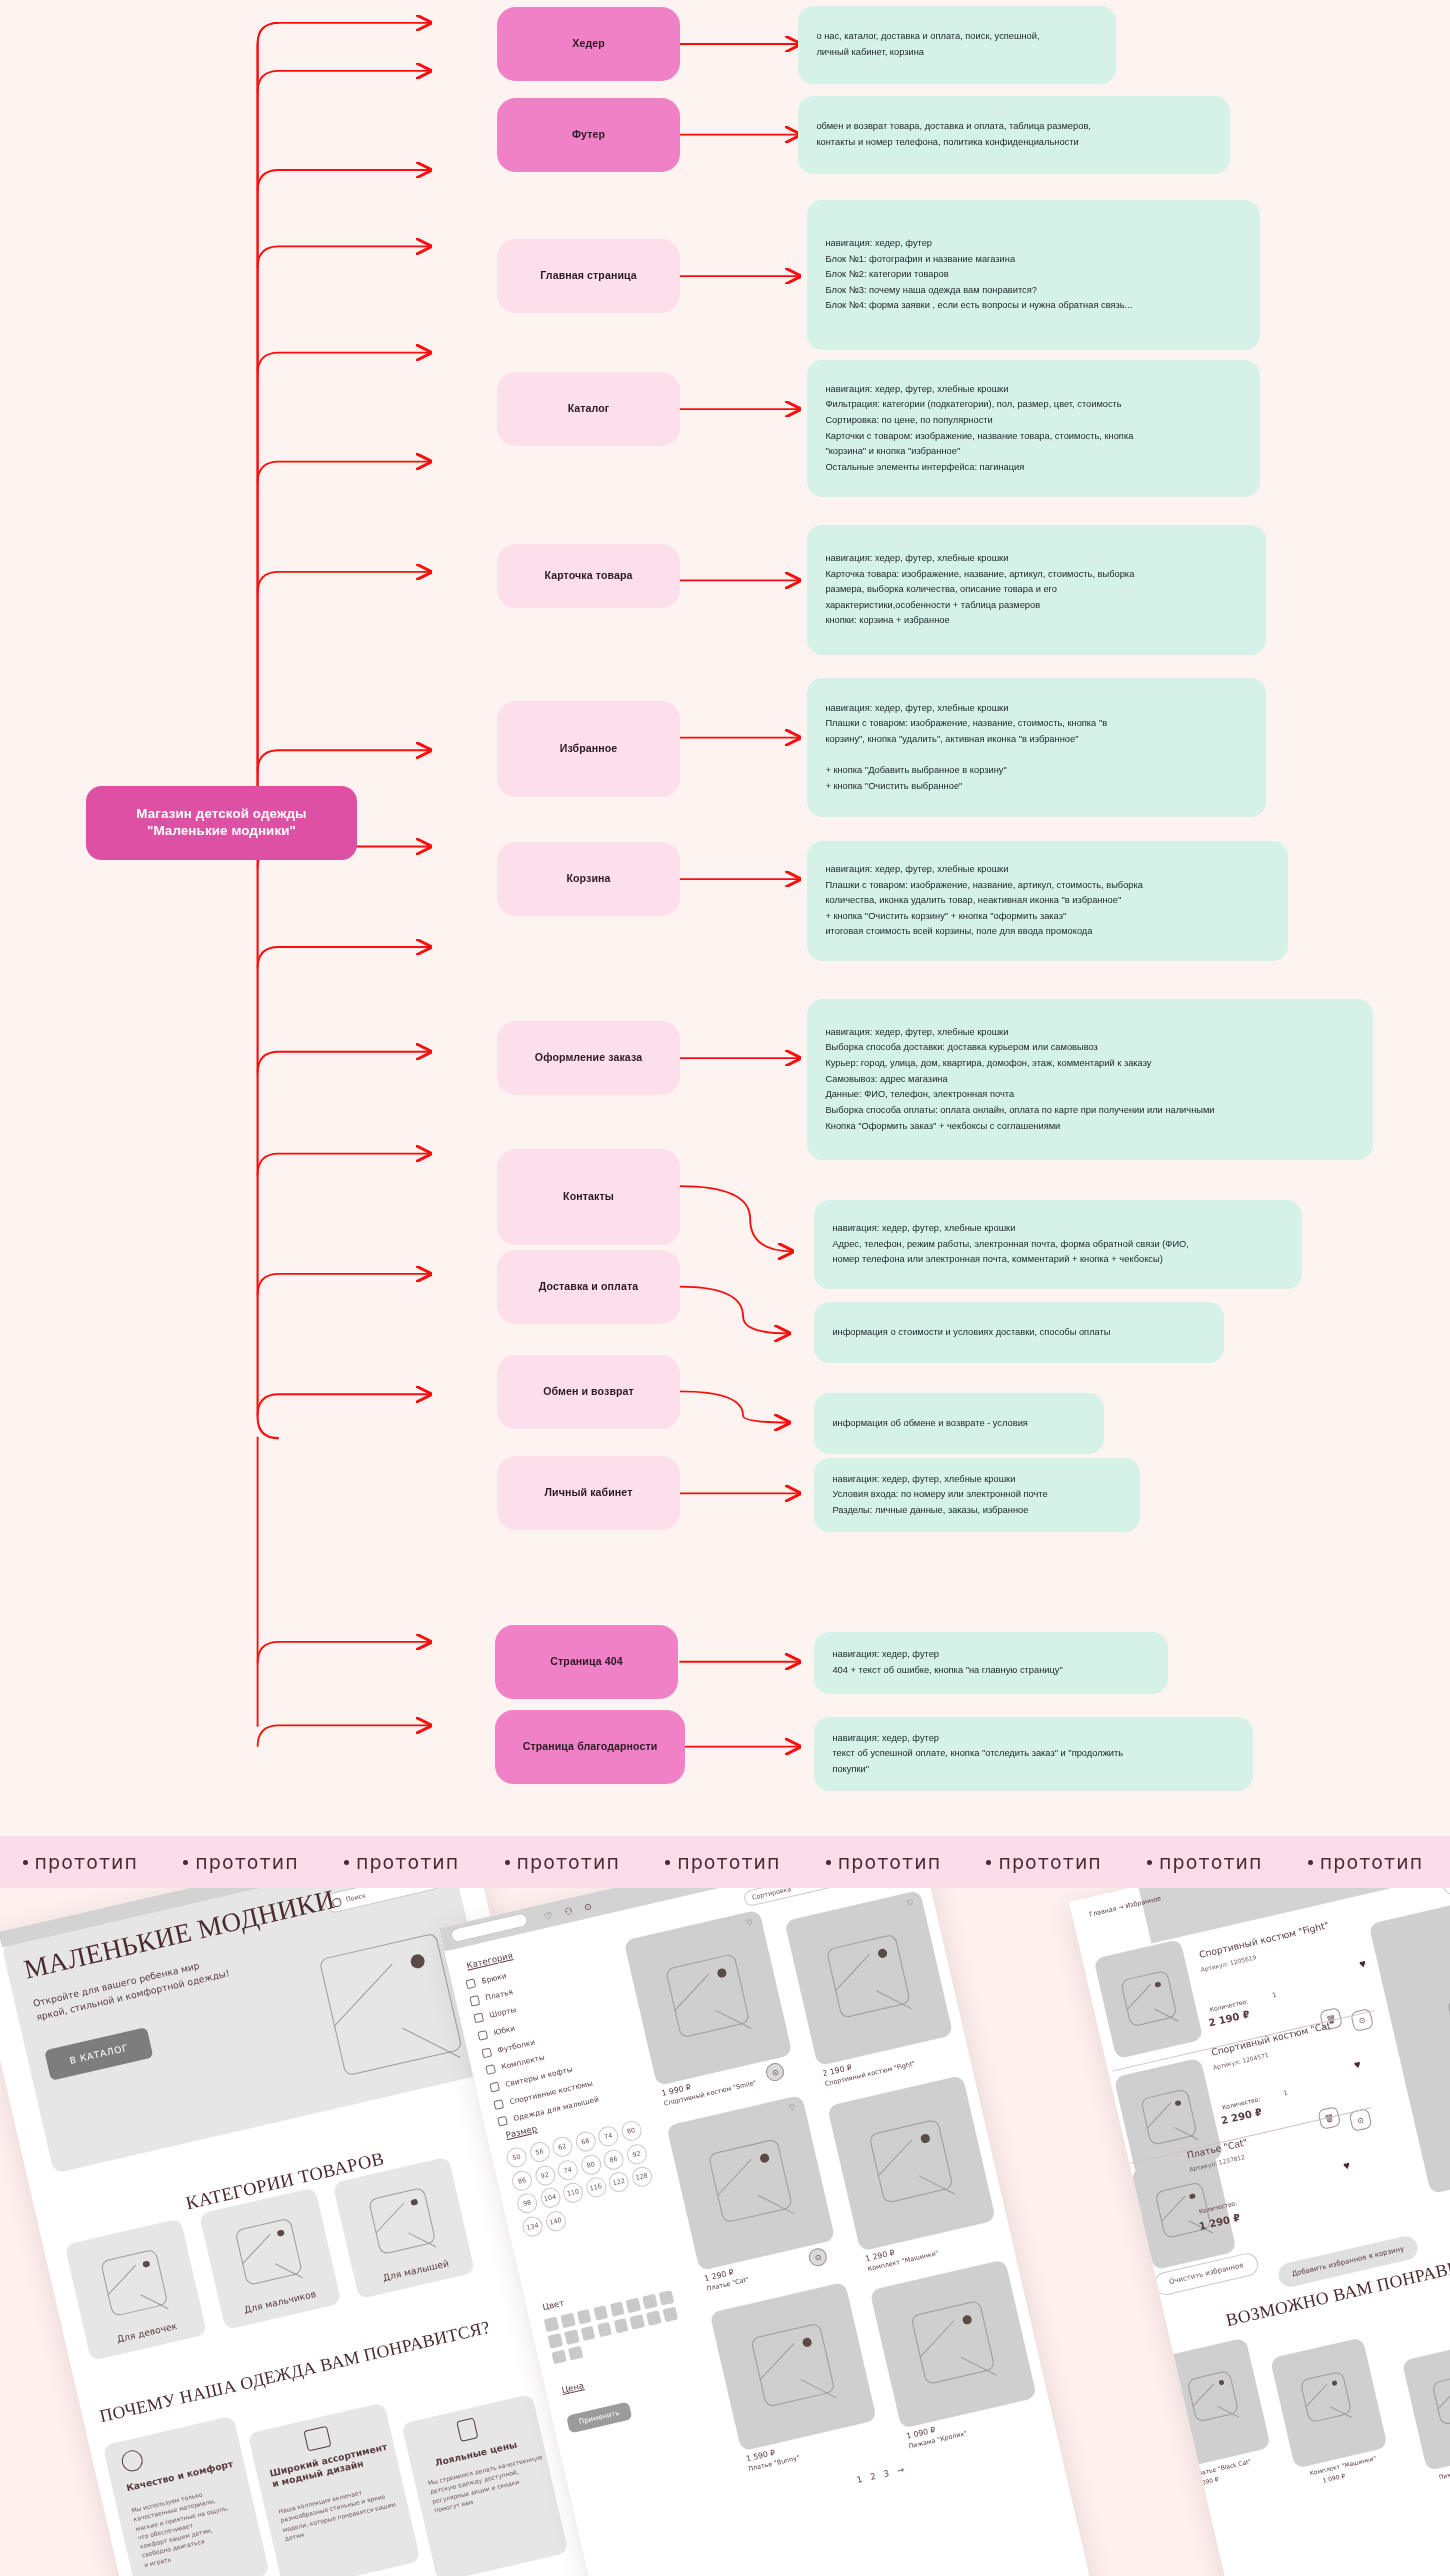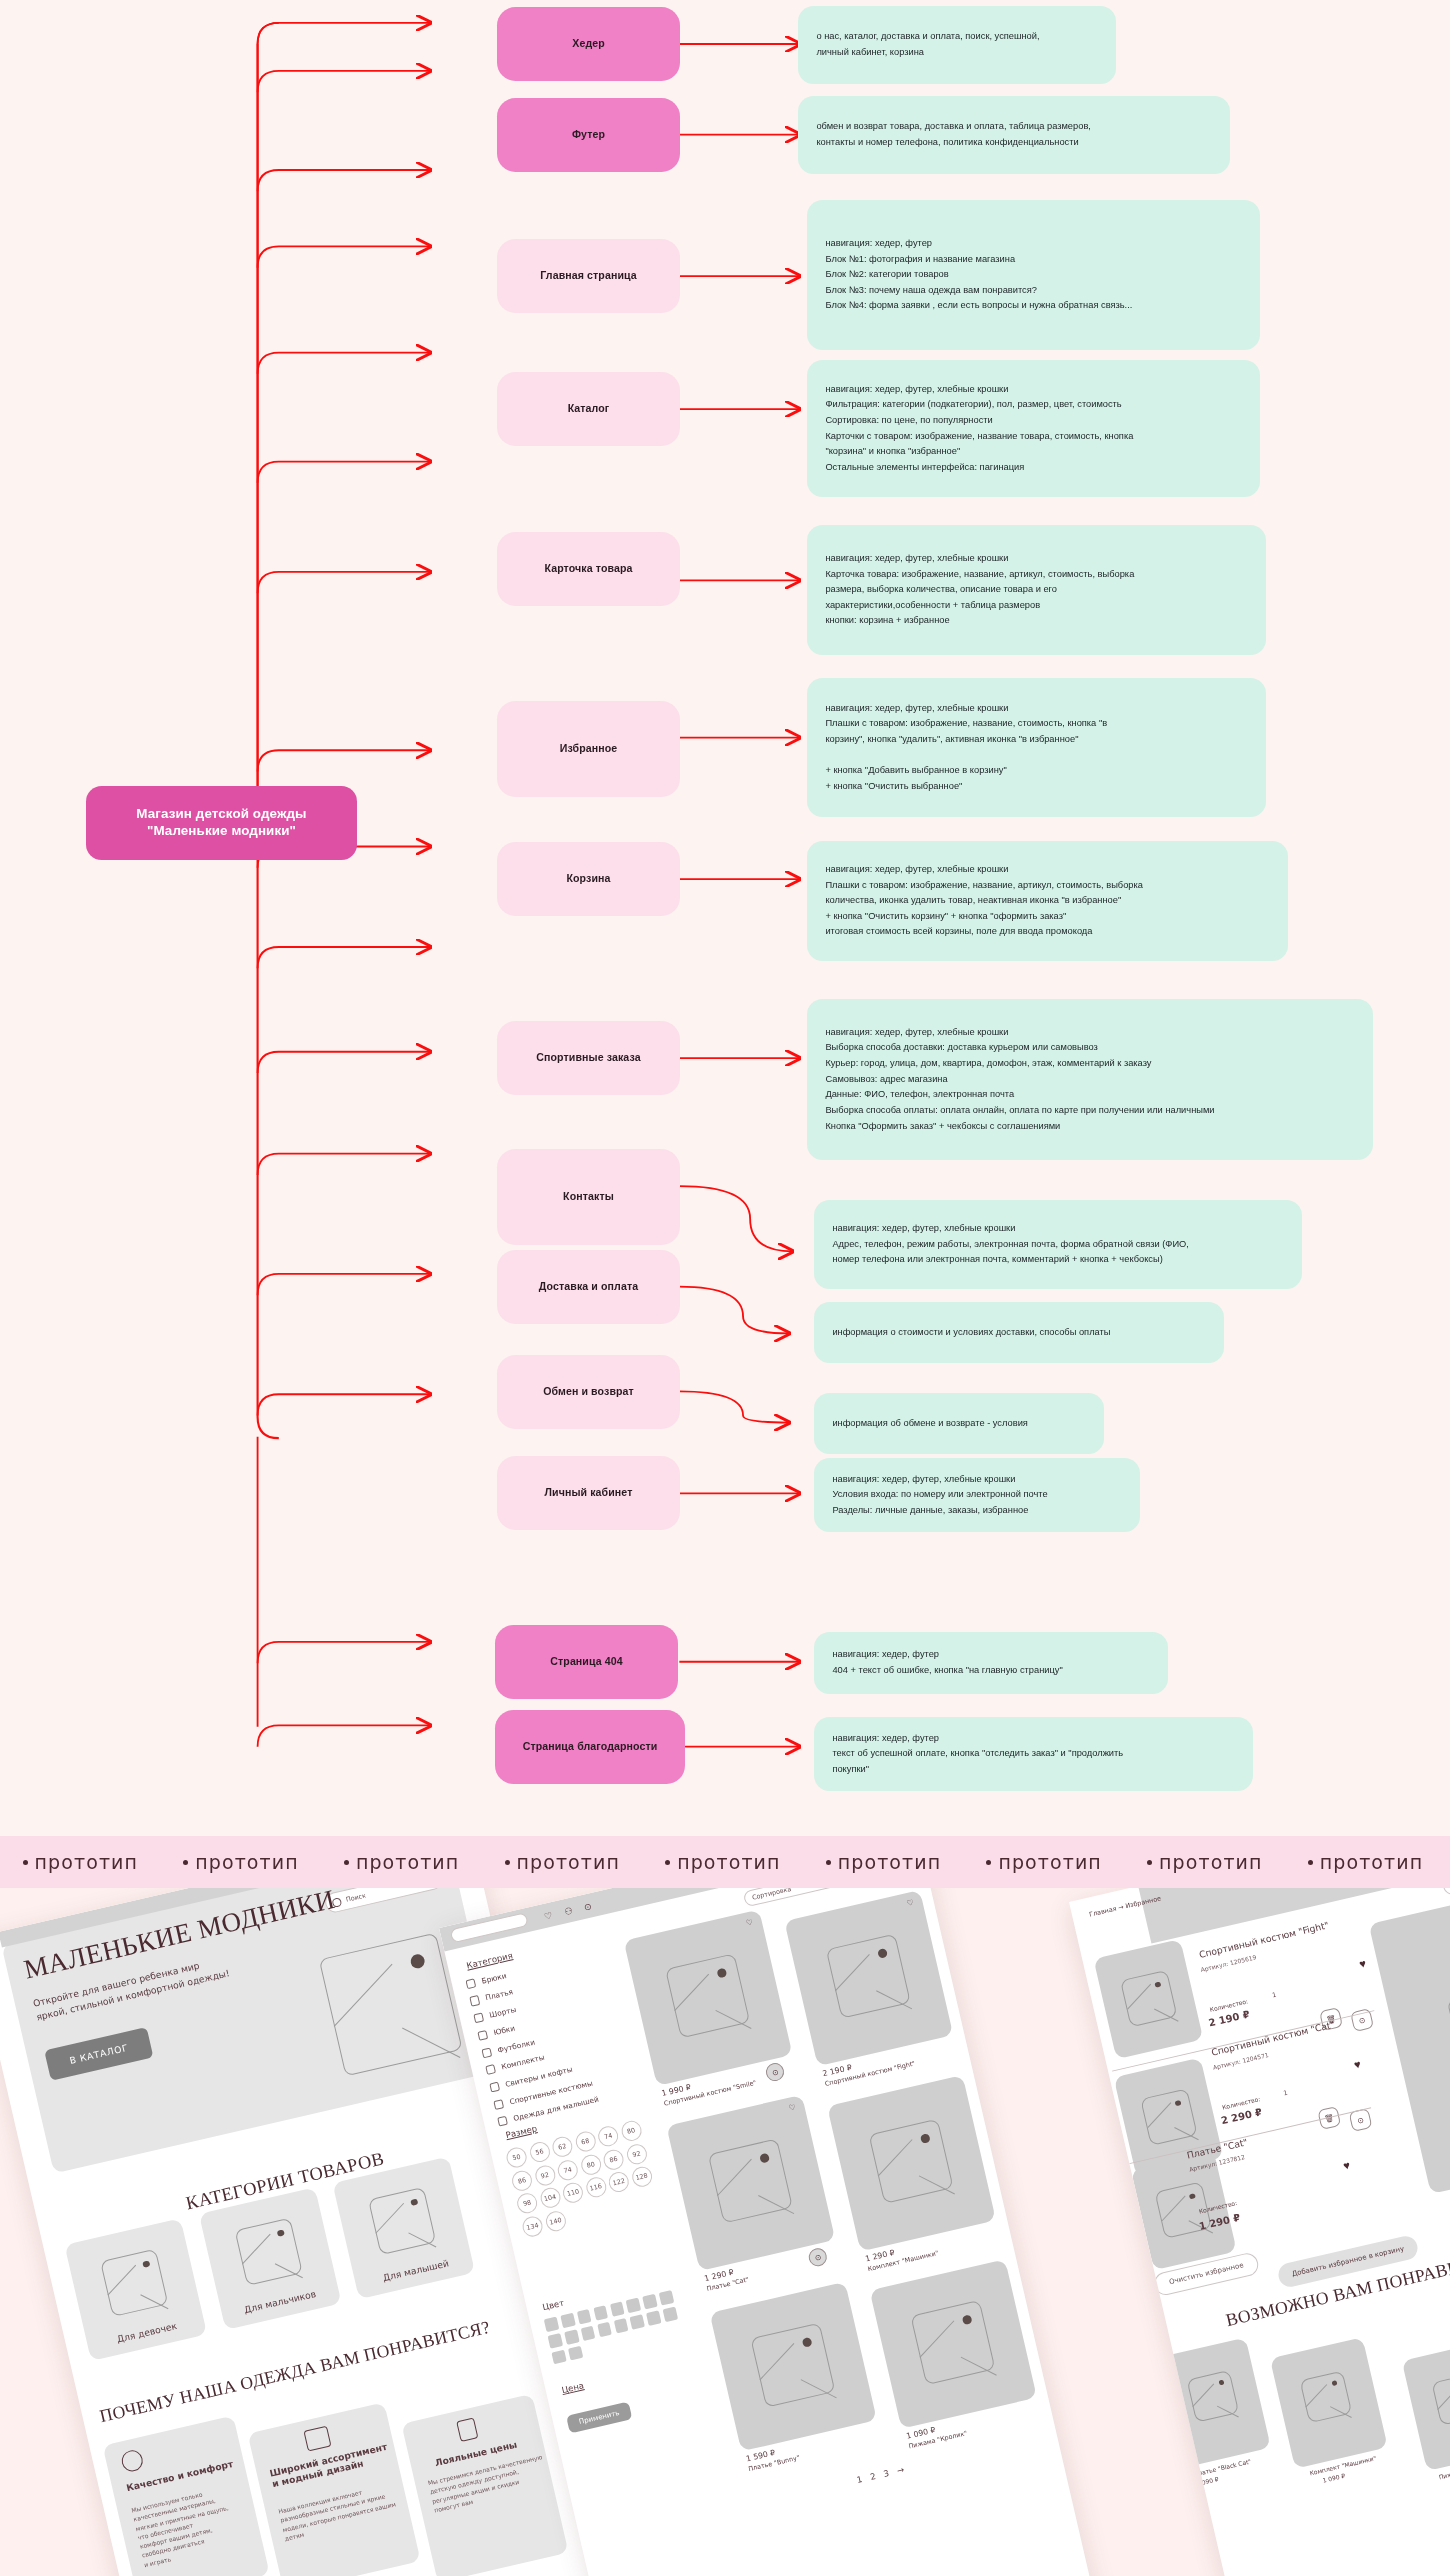--- a/index.html
+++ b/index.html
@@ -154,34 +154,34 @@
     </div>
 
   <div class="node soft" style="left:497px; top:239px; width:183px; height:74px;">
     <span>Главная страница</span>
     </div>
 
   <div class="node soft" style="left:497px; top:372px; width:183px; height:74px;">
     <span>Каталог</span>
     </div>
 
-  <div class="node soft" style="left:497px; top:532px; width:183px; height:74px;">
+  <div class="node soft" style="left:497px; top:544px; width:183px; height:64px;">
     <span>Карточка товара</span>
     </div>
 
   <div class="node soft" style="left:497px; top:701px; width:183px; height:96px;">
     <span>Избранное</span>
     </div>
 
   <div class="node soft" style="left:497px; top:842px; width:183px; height:74px;">
     <span>Корзина</span>
     </div>
 
   <div class="node soft" style="left:497px; top:1021px; width:183px; height:74px;">
-    <span>Спортивные заказа</span>
+    <span>Оформление заказа</span>
     </div>
 
   <div class="node soft" style="left:497px; top:1149px; width:183px; height:96px;">
     <span>Контакты</span>
     </div>
 
   <div class="node soft" style="left:497px; top:1250px; width:183px; height:74px;">
     <span>Доставка и оплата</span>
     </div>
 

